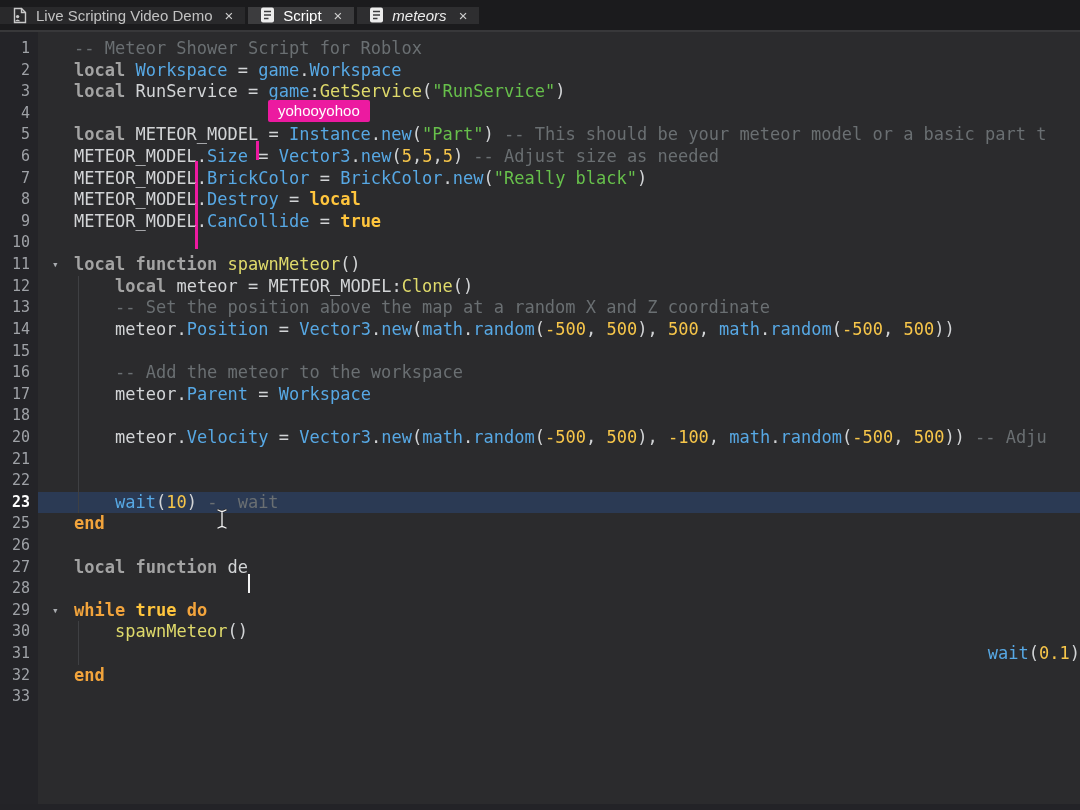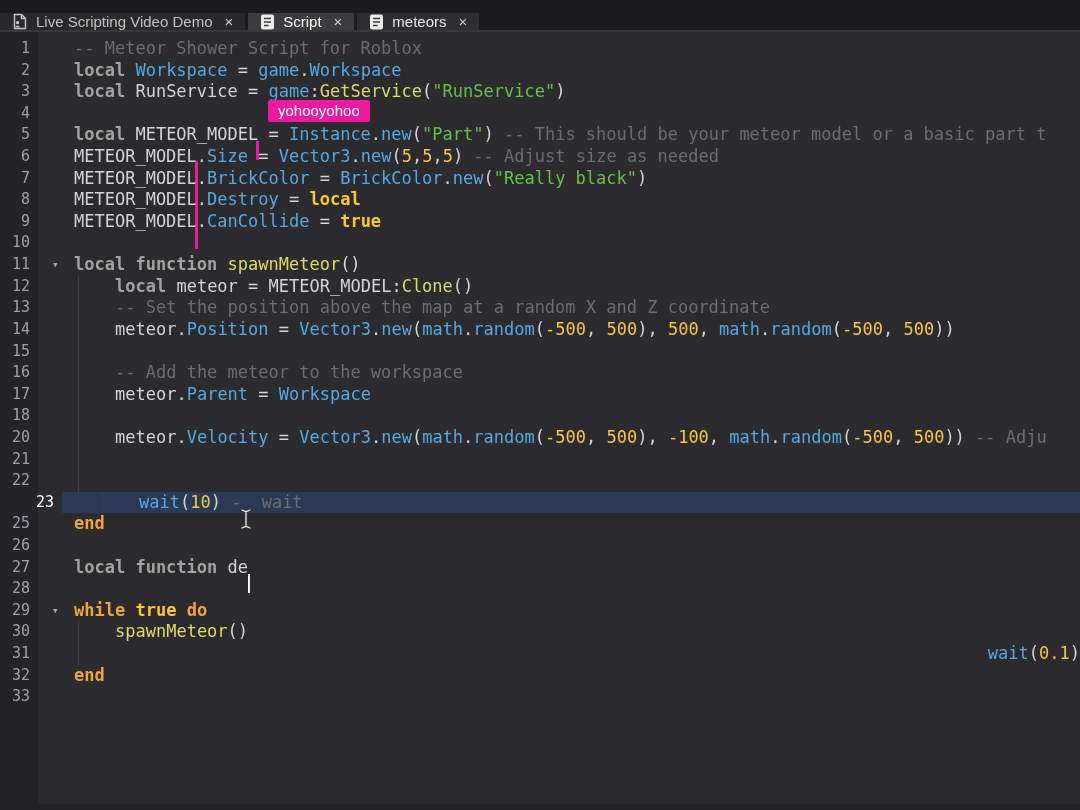--- a/index.html
+++ b/index.html
@@ -1,35 +1,35 @@
 <!DOCTYPE html>
 <html><head>
 <meta charset="utf-8">
 <style>
   html,body{margin:0;padding:0;width:1080px;height:810px;background:#2b2b2d;overflow:hidden;}
   
-  .tabbar{height:30px;background:#1b1b1d;display:flex;align-items:flex-end;border-bottom:2px solid #38383a;}
+  .tabbar{height:30px;background:#1b1b1d;display:flex;align-items:center;border-bottom:2px solid #38383a;}
   .tab{display:flex;align-items:center;gap:8px;padding:0 12px;margin-right:3px;
        font-family:"Liberation Sans",sans-serif;font-size:15px;color:#c2c2c2;background:#29292b;cursor:default;}
   .tab.active{background:#3c3c3e;color:#ffffff;}
-  .tab.t3{background:#2e2e30;color:#ececec;}
+  .tab.t3{background:#2e2e30;color:#ececec;font-style:italic;}
   .tclose{font-size:15px;color:#cfcfcf;margin-left:4px;}
   .ticon{display:flex;align-items:center;}
   
   .editor{position:absolute;left:0;top:32px;right:0;bottom:0;background:#2b2b2d;
           font-family:"DejaVu Sans Mono",monospace;font-size:17px;padding-top:6px;}
   .gutterbg{position:absolute;left:0;top:0;bottom:0;width:38px;background:#242428;}
   .line{display:flex;height:21.62px;line-height:21.62px;white-space:pre;position:relative;}
   .gutter{width:30px;flex:none;text-align:right;padding-right:8px;color:#9fa2a7;font-size:15px;position:relative;z-index:2;}
   .rest{flex:1;display:flex;position:relative;}
   .fold{width:36px;flex:none;color:#a9acb0;font-size:11px;padding-left:14px;box-sizing:border-box;}
   .codecol{flex:1;position:relative;}
   .guide{position:absolute;left:4px;top:0;bottom:0;border-left:1px solid #3f4043;}
   .line.current .rest{background:#2b3a54;}
-  .line.current .gutter{color:#ffffff;font-weight:normal;margin-left:24px;}
+  .line.current .gutter{color:#ffffff;font-weight:bold;}
   
   .tk-cm{color:#6a6f72;} .tk-kw{color:#a3a3a3;font-weight:bold;}
   .tk-kw2{color:#f2a43c;font-weight:bold;} .tk-bool{color:#ffc53d;font-weight:bold;}
   .tk-num{color:#f7c64a;} .tk-str{color:#67c04b;} .tk-blue{color:#57a8e4;}
   .tk-fn{color:#dfda6b;} .tk-txt{color:#d2d4d6;}
   
   .ccaret{position:relative;display:inline-block;width:0;}
   .ccaret::after{content:"";position:absolute;left:-2px;top:1px;width:3px;height:19px;background:#ec1aa0;}
   .cline{position:relative;display:inline-block;width:0;}
   .cline::after{content:"";position:absolute;left:-2px;top:-1px;width:3px;height:23px;background:#ec1aa0;}

